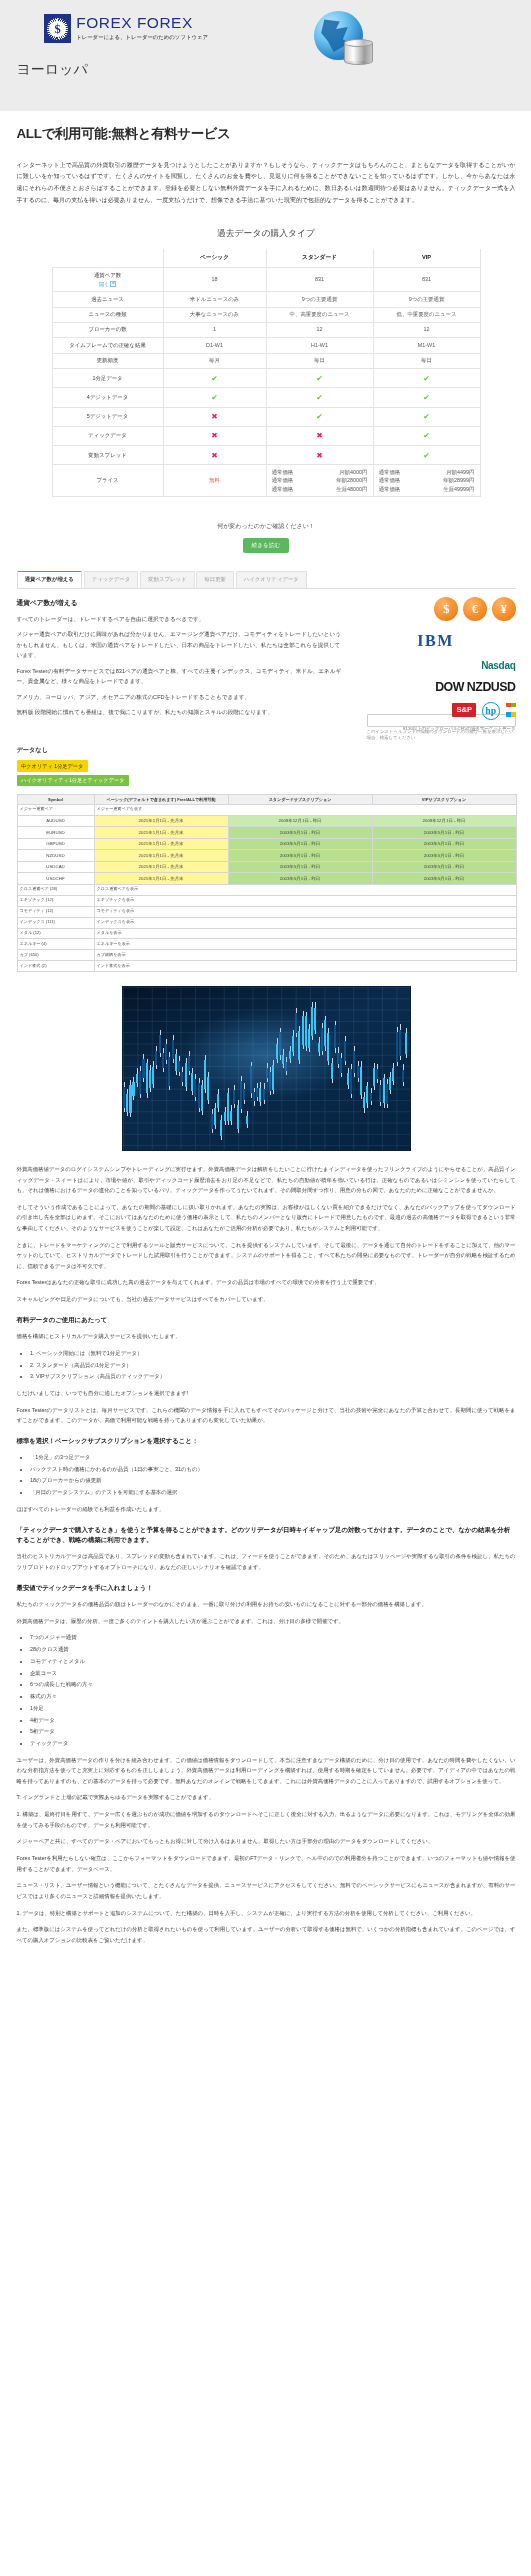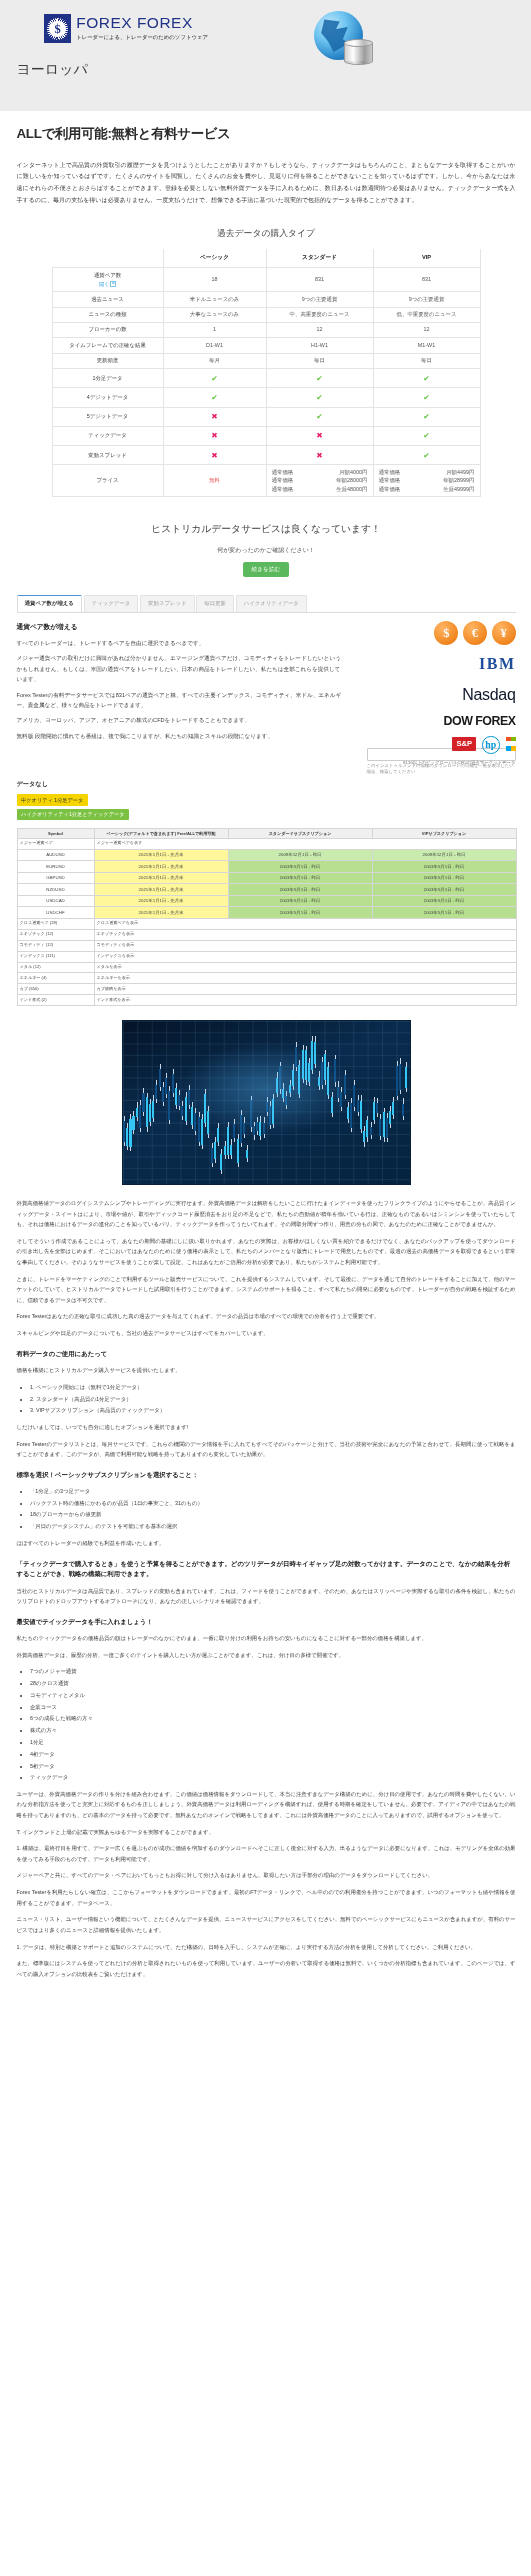--- a/index.html
+++ b/index.html
@@ -185,23 +185,23 @@
     width:24px; height:24px; border-radius:50%;
     background:radial-gradient(circle at 35% 28%, #ffb463, #f0861f 70%, #d96f10);
     color:#fff; font-size:12.4px; font-weight:bold;
     display:flex; align-items:center; justify-content:center;
     font-family:"Liberation Serif",serif;
   }
   .brand-panel { text-align:right; }
   .brand-line { margin-bottom:3.1px; }
   .brand-ibm {
     font-family:"Liberation Serif",serif; font-size:16px; font-weight:bold;
-    color:#1f4e9c; letter-spacing:1.5px;
-  }
-  .brand-nasdaq { font-size:16px; color:#0f172a; font-weight:normal; letter-spacing:-0.3px; }
+    color:#1f4e9c; letter-spacing:1.5px;text-align:center;
+  }
+  .brand-nasdaq { font-size:10px; color:#0f766e; font-weight:bold; letter-spacing:-0.3px; }
   .brand-dow { font-size:12.4px; color:#1a1a1a; font-weight:bold; letter-spacing:-0.5px; }
   .brand-sp {
     display:inline-block; background:#d42027; color:#fff; font-weight:bold;
     padding:0.5px 4.1px; font-size:7.7px; border-radius:1px;
   }
   .brand-hp {
     display:inline-block; width:17.5px; height:17.5px; border-radius:50%;
     border:1.5px solid #0096d6; color:#0096d6; font-size:9.8px; font-weight:bold;
     font-family:"Liberation Serif",serif; line-height:15.5px; text-align:center;
     margin-left:4.1px; vertical-align:middle;
@@ -419,21 +419,20 @@
               <div class="prow">
                 <span>通常価格</span>
                 <span>生涯49999円</span>
               </div>
             </td>
           </tr>
         </tbody>
     </table>
 
     <div class="cta-block">
-      <div class="cta-h">ヒストリカルデータサービスは良くなっています！</div>
       <div class="cta-sub">何が変わったのかご確認ください！</div>
       <button class="btn-green">続きを読む</button>
     </div>
 
     <div class="tabs">
         <div class="tab active">通貨ペア数が増える</div>
         <div class="tab">ティックデータ</div>
         <div class="tab">変動スプレッド</div>
         <div class="tab">毎日更新</div>
         <div class="tab">ハイクオリティデータ</div>
@@ -450,21 +449,21 @@
       </div>
       <div class="tp-right">
         <div class="coin-row">
           <div class="coin">$</div>
           <div class="coin">€</div>
           <div class="coin">¥</div>
         </div>
         <div class="brand-panel">
           <div class="brand-line brand-ibm">IBM</div>
           <div class="brand-line brand-nasdaq">Nasdaq</div>
-          <div class="brand-line brand-dow">DOW FOREX</div>
+          <div class="brand-line brand-dow">DOW NZDUSD</div>
           <div class="brand-line">
             <span class="brand-sp">S&amp;P</span>
             <span class="brand-hp">hp</span>
             <span class="brand-ms">
               <span class="sq" style="background:#f25022"></span><span class="sq" style="background:#7fba00"></span><br>
               <span class="sq" style="background:#00a4ef"></span><span class="sq" style="background:#ffb900"></span>
             </span>
           </div>
           <div class="brand-caption">8130以上のビッグローバルCFDの過去マーケットデータ</div>
         </div>

